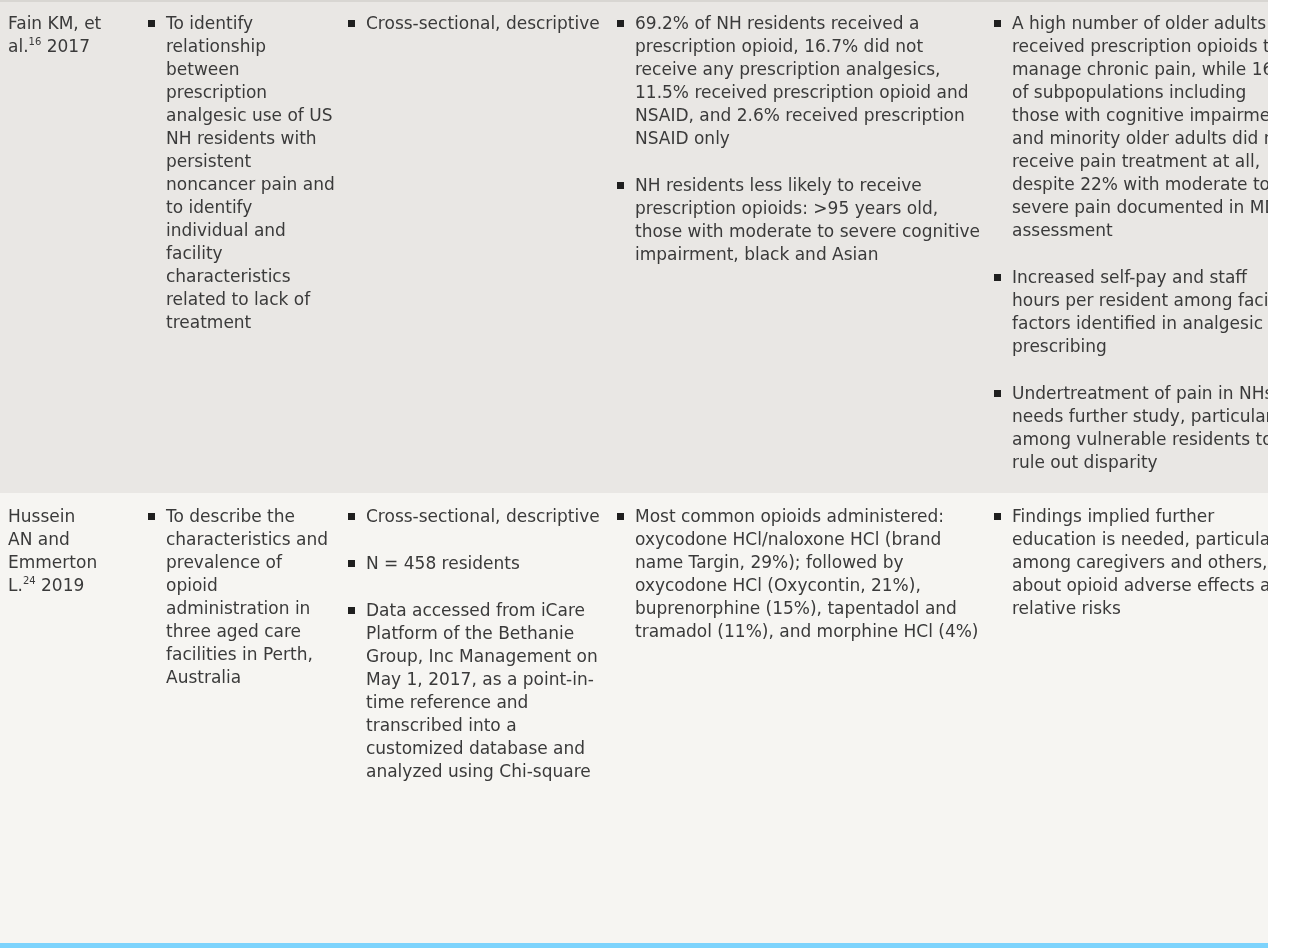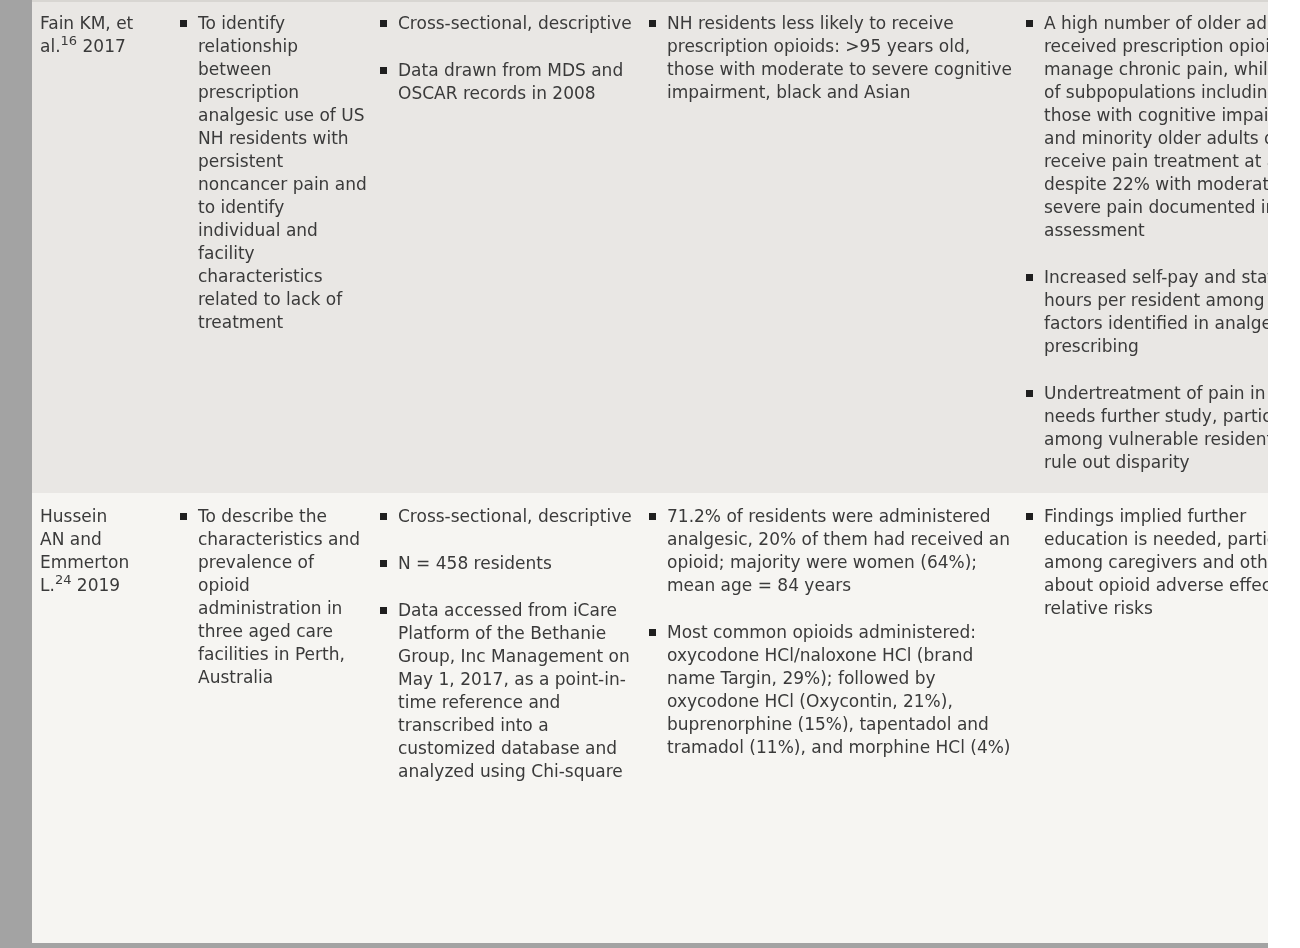--- a/index.html
+++ b/index.html
@@ -5,24 +5,23 @@
   * { margin: 0; padding: 0; box-sizing: border-box; }
   html, body { background: #ffffff; }
   body {
     font-family: "DejaVu Sans", "Liberation Sans", sans-serif;
     color: #3a3a3a;
     -webkit-font-smoothing: antialiased;
   }
   .page {
     width: 1268px;
     height: 948px;
-    background: #a3a3a3;
+    background: #7dd3fc;
     overflow: hidden;
     position: relative;
-    padding-left: 32px;
   }
   .trow {
     display: grid;
     grid-template-columns: 140px 200px 269px 377px 314px;
     width: 1300px;
     font-size: 17px;
     line-height: 23px;
   }
   .trow-1 {
     background: #e9e7e4;
@@ -46,21 +45,21 @@
   .bullet {
     flex: 0 0 auto;
     width: 7px;
     height: 7px;
     background: #1f1f1f;
     margin-top: 8px;
     margin-right: 11px;
   }
   .txt { flex: 1 1 auto; }
   sup {
-    font-size: 13px;
+    font-size: 10px;
     line-height: 0;
     vertical-align: super;
   }
 </style>
 </head>
 <body>
 
 <div class="page">
 
   <div class="trow trow-1">
@@ -74,27 +73,27 @@
         <span class="bullet"></span>
         <span class="txt">To identify relationship between prescription analgesic use of US NH residents with persistent noncancer pain and to identify individual and facility characteristics related to lack of treatment</span>
       </div>
     </div>
 
     <div class="cell">
       <div class="item">
         <span class="bullet"></span>
         <span class="txt">Cross-sectional, descriptive</span>
       </div>
-      <div class="item">
-        <span class="bullet"></span>
-        <span class="txt">Data drawn from MDS and OSCAR records in 2008</span>
-      </div>
     </div>
 
     <div class="cell">
+      <div class="item">
+        <span class="bullet"></span>
+        <span class="txt">69.2% of NH residents received a prescription opioid, 16.7% did not receive any prescription analgesics, 11.5% received prescription opioid and NSAID, and 2.6% received prescription NSAID only</span>
+      </div>
       <div class="item">
         <span class="bullet"></span>
         <span class="txt">NH residents less likely to receive prescription opioids: &gt;95 years old, those with moderate to severe cognitive impairment, black and Asian</span>
       </div>
     </div>
 
     <div class="cell">
       <div class="item">
         <span class="bullet"></span>
         <span class="txt">A high number of older adults received prescription opioids to manage chronic pain, while 16% of subpopulations including those with cognitive impairment and minority older adults did not receive pain treatment at all, despite 22% with moderate to severe pain documented in MDS assessment</span>
@@ -136,24 +135,20 @@
       </div>
       <div class="item">
         <span class="bullet"></span>
         <span class="txt">Data accessed from iCare Platform of the Bethanie Group, Inc Management on May 1, 2017, as a point-in-time reference and transcribed into a customized database and analyzed using Chi-square</span>
       </div>
     </div>
 
     <div class="cell">
       <div class="item">
         <span class="bullet"></span>
-        <span class="txt">71.2% of residents were administered analgesic, 20% of them had received an opioid; majority were women (64%); mean age = 84 years</span>
-      </div>
-      <div class="item">
-        <span class="bullet"></span>
         <span class="txt">Most common opioids administered: oxycodone HCl/naloxone HCl (brand name Targin, 29%); followed by oxycodone HCl (Oxycontin, 21%), buprenorphine (15%), tapentadol and tramadol (11%), and morphine HCl (4%)</span>
       </div>
     </div>
 
     <div class="cell">
       <div class="item">
         <span class="bullet"></span>
         <span class="txt">Findings implied further education is needed, particularly among caregivers and others, about opioid adverse effects and relative risks</span>
       </div>
     </div>

